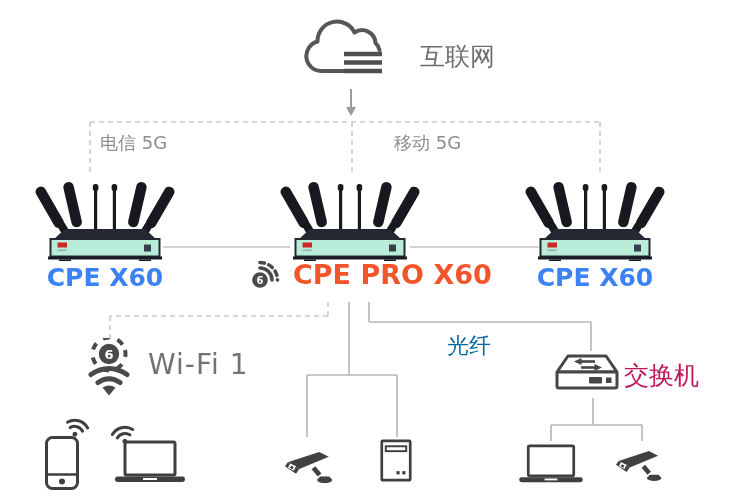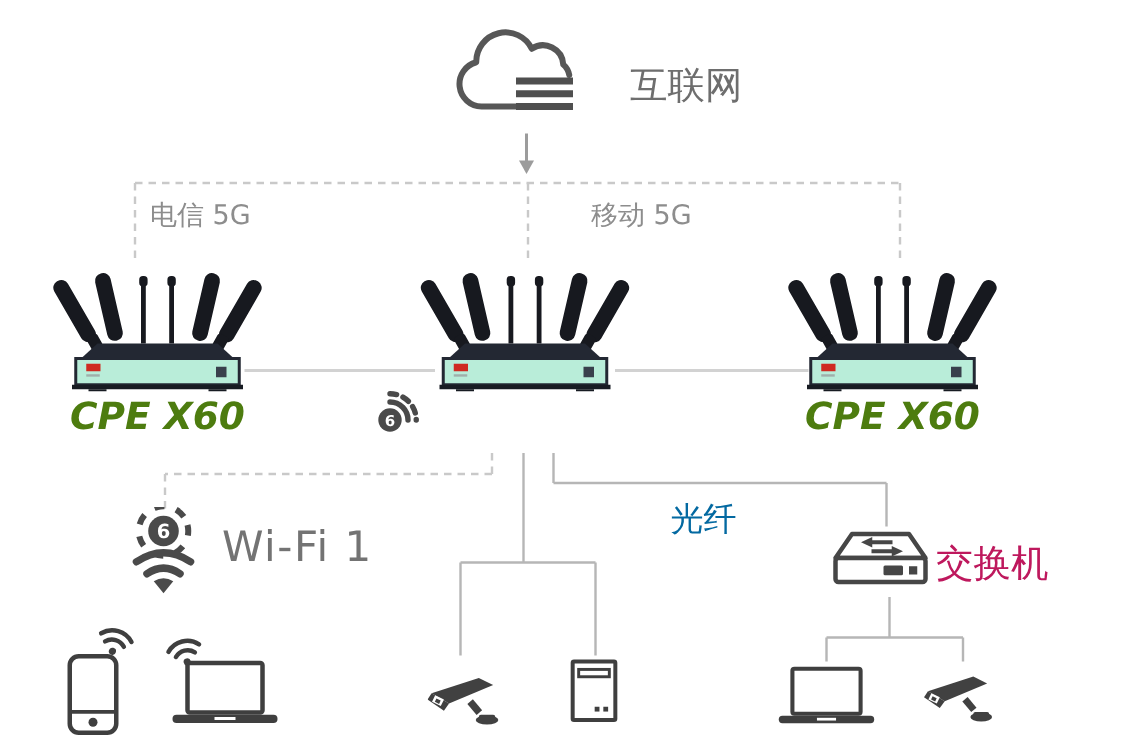--- a/index.html
+++ b/index.html
@@ -4,21 +4,21 @@
 <style>
   html,body{margin:0;padding:0;background:#fff;}
   .stage{
     position:relative;width:705px;height:500px;background:#ffffff;overflow:hidden;
     font-family:"DejaVu Sans","Liberation Sans",sans-serif;
   }
   .abs{position:absolute;}
   .lines-svg{position:absolute;left:0;top:0;width:750px;height:500px;}
   .lbl-cn{color:#8d8d8d;font-size:18px;font-weight:400;white-space:nowrap;}
   .lbl-internet{color:#6e6e6e;font-size:25px;}
-  .router-label{width:140px;text-align:center;color:#4d7c0f;font-size:25px;font-weight:600;white-space:nowrap;font-style:italic;}
+  .router-label{width:140px;text-align:center;color:#3b82f6;font-size:25px;font-weight:600;white-space:nowrap;}
   .router-label-hi{display:flex;align-items:center;gap:7px;color:#f2552a;font-size:27px;font-weight:600;white-space:nowrap;}
   .wifi6-text{color:#737373;font-size:28px;font-weight:400;letter-spacing:1px;white-space:nowrap;}
   .fiber-text{color:#0369a1;font-size:22px;white-space:nowrap;}
   .switch-text{color:#be185d;font-size:25px;white-space:nowrap;}
   svg{display:block;}
   .tilt-r{transform:rotate(16deg);}
   .tilt-l{transform:rotate(-14deg);}
 </style>
 </head>
 <body>
@@ -131,20 +131,21 @@
 
   <div class="abs router-label" style="left:35px;top:263px;">CPE X60</div>
 
   <div class="abs router-label-hi" style="left:250px;top:257px;">
     <svg width="36" height="34" viewBox="0 0 36 34">
       <path d="M10,11 A12,12 0 0 1 22,23" fill="none" stroke="#4a4a4a" stroke-width="3.6" stroke-linecap="round"></path>
       <path d="M10,5.5 A17.5,17.5 0 0 1 27.5,23" fill="none" stroke="#4a4a4a" stroke-width="3.6" stroke-linecap="round" stroke-dasharray="4.5 4.5"></path>
       <circle cx="10" cy="23" r="7.8" fill="#4a4a4a"></circle>
       <text x="10" y="26.8" text-anchor="middle" font-size="10" font-weight="bold" fill="#ffffff">6</text>
     </svg>
+    <span>CPE PRO X60</span>
   </div>
 
   <div class="abs router-label" style="left:525px;top:263px;">CPE X60</div>
 
   <svg class="abs" style="left:78px;top:338px;" width="62" height="58" viewBox="0 0 62 58">
     <circle cx="31" cy="16" r="16.5" fill="none" stroke="#4a4a4a" stroke-width="4" stroke-dasharray="7 8" transform="rotate(-14 31 16)"></circle>
     <circle cx="31" cy="16" r="10.2" fill="#4a4a4a"></circle>
     <text x="31" y="20.8" text-anchor="middle" font-size="13" font-weight="bold" fill="#ffffff">6</text>
     <g fill="none" stroke="#4a4a4a" stroke-width="5" stroke-linecap="round">
       <path d="M13,36.5 Q31,24.5 49,36.5"></path>

